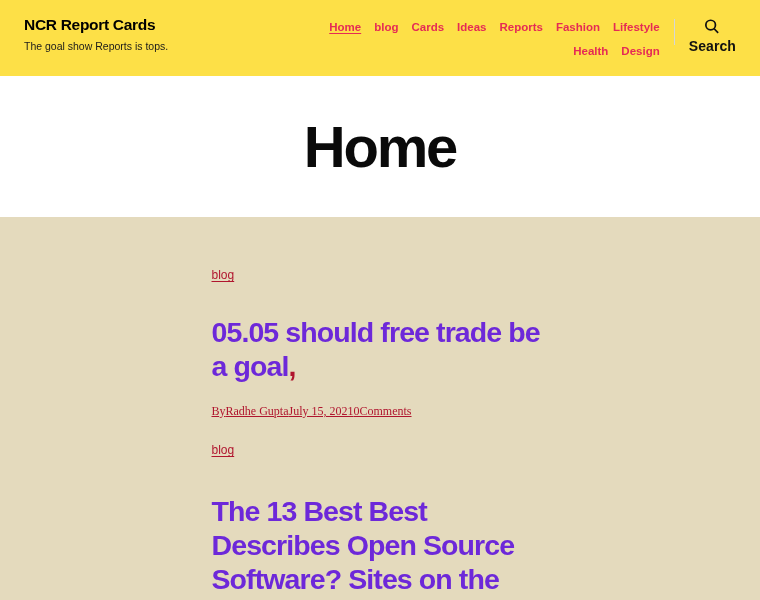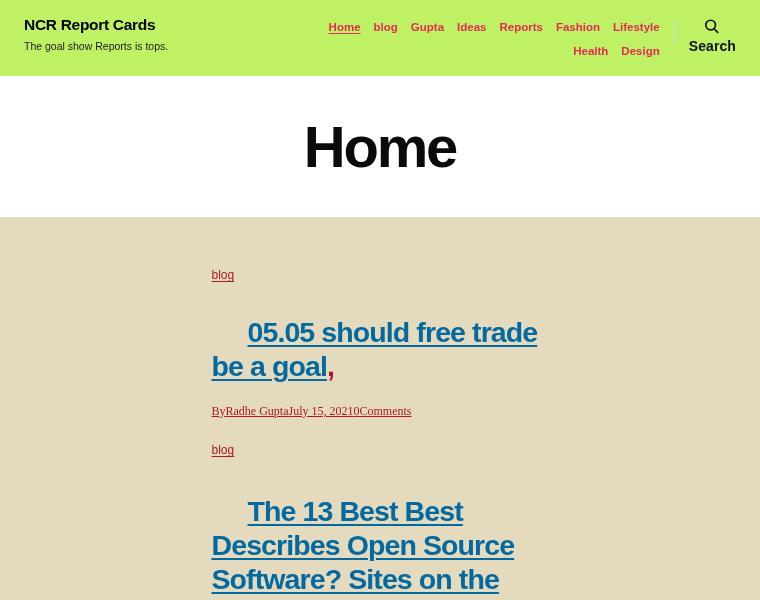--- a/index.html
+++ b/index.html
@@ -11,21 +11,21 @@
     width: 760px;
     height: 600px;
     overflow: hidden;
     background: #ffffff;
     font-family: "Liberation Sans", sans-serif;
     -webkit-font-smoothing: antialiased;
   }
 
   
   .site-header {
-    background: #bef264;
+    background: #fde047;
     padding: 14px 24px 0 24px;
     display: flex;
     align-items: flex-start;
     justify-content: space-between;
     height: 76px;
   }
   .branding {
     display: flex;
     flex-direction: column;
     gap: 6px;
@@ -159,26 +159,24 @@
   }
   .post-title {
     margin: 0;
     font-size: 28.5px;
     font-weight: 700;
     line-height: 1.18;
     letter-spacing: -0.9px;
     color: #b0152e;
   }
   .post-title-link {
-    color: #0369a1;
-    text-decoration: underline;
+    color: #6d28d9;
     text-decoration-thickness: 2px;
     text-underline-offset: 3px;
     cursor: pointer;
-    margin-left: 36px;
   }
   .post-title-tail {
     text-decoration: none;
   }
   .post-meta {
     margin-top: 20px;
     font-family: "Liberation Serif", serif;
     font-size: 12px;
     line-height: 1.2;
     color: #b0152e;
@@ -204,21 +202,21 @@
     <h1 class="site-title">NCR Report Cards</h1>
     <p class="site-tagline">The goal show Reports is tops.</p>
   </div>
 
   <div class="header-right">
 
     <nav class="main-nav">
       <ul class="nav-list">
         <li><a class="nav-item is-current">Home</a></li>
         <li><a class="nav-item">blog</a></li>
-        <li><a class="nav-item">Gupta</a></li>
+        <li><a class="nav-item">Cards</a></li>
         <li><a class="nav-item">Ideas</a></li>
         <li><a class="nav-item">Reports</a></li>
         <li><a class="nav-item">Fashion</a></li>
         <li><a class="nav-item">Lifestyle</a></li>
         <li><a class="nav-item">Health</a></li>
         <li><a class="nav-item">Design</a></li>
       </ul>
     </nav>
 
     <div class="nav-divider"></div>

